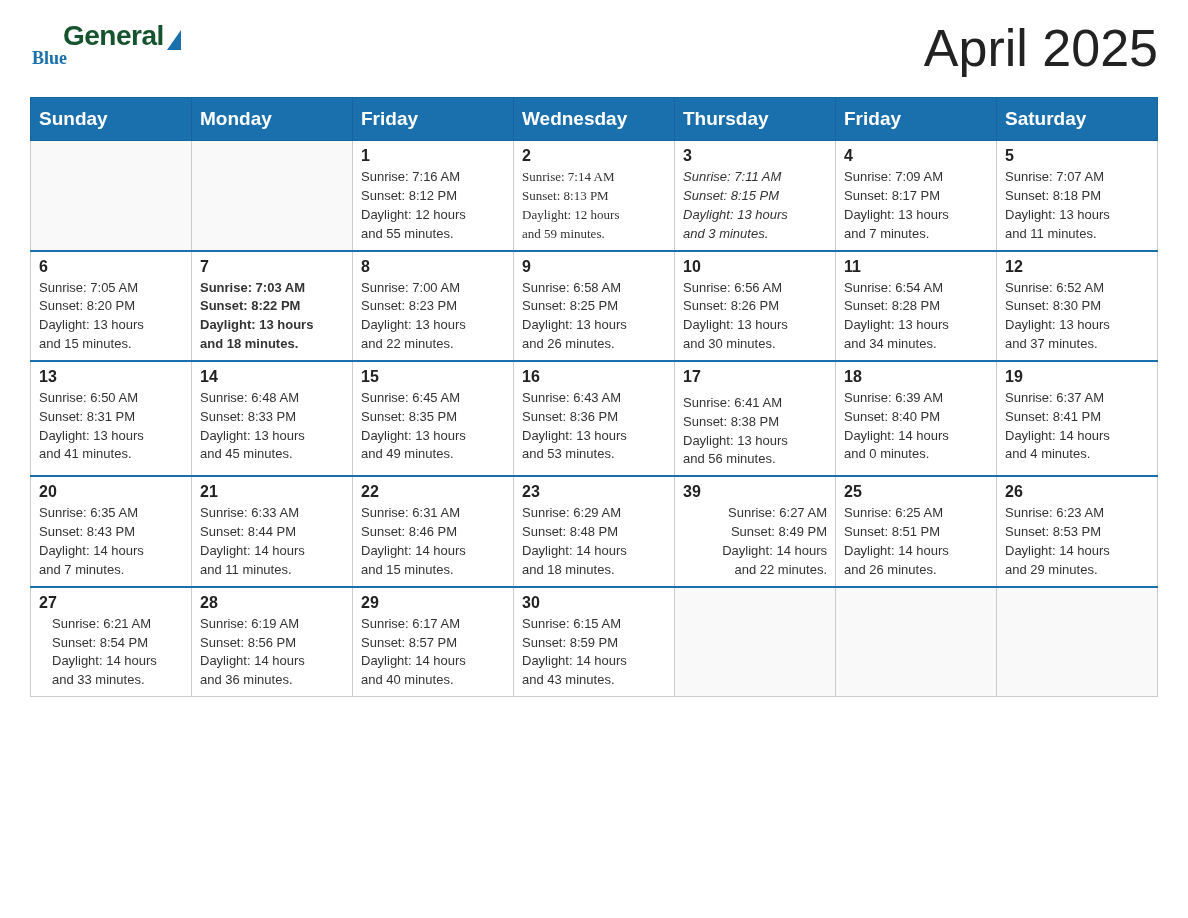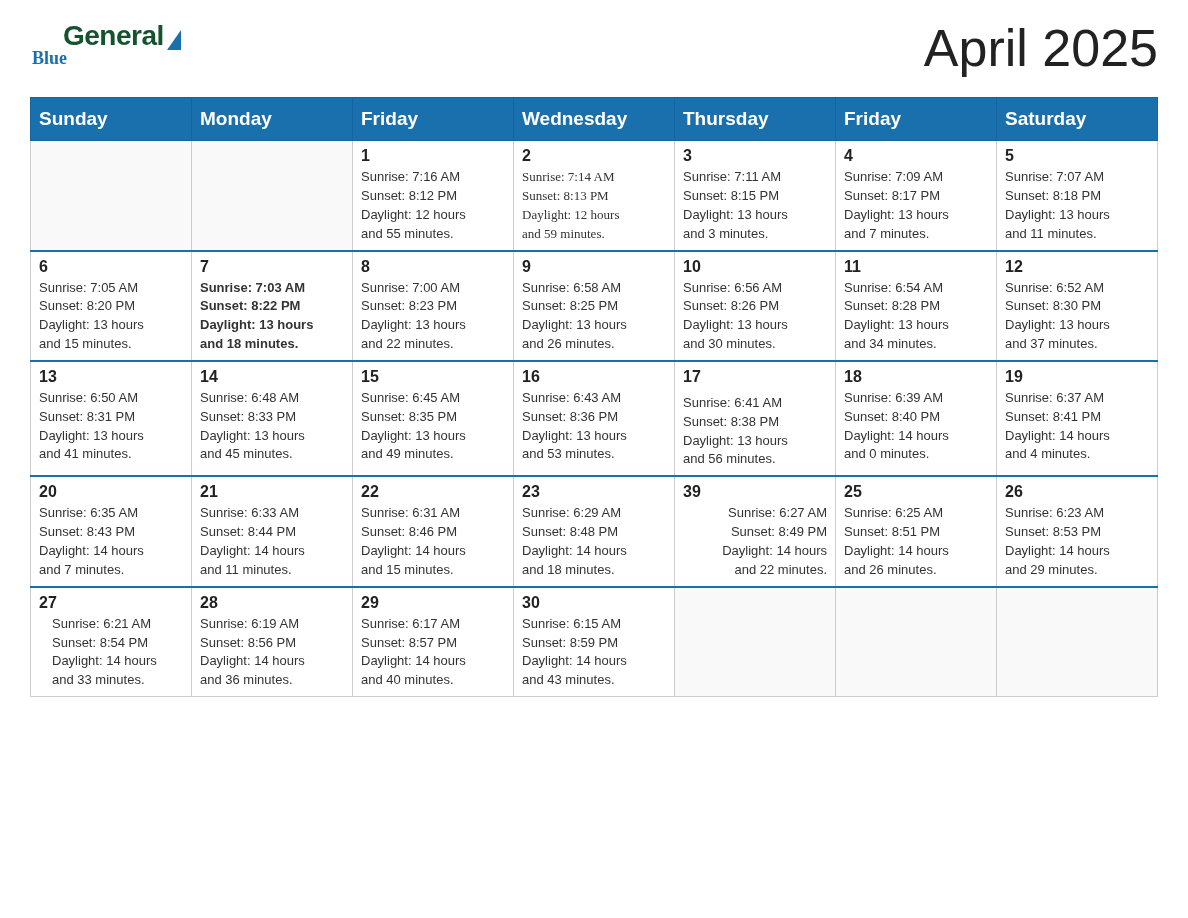--- a/index.html
+++ b/index.html
@@ -147,21 +147,21 @@
         </td>
         <td>
           <span class="day-number">2</span>
           <div class="day-info" style="white-space: pre-line; font-family: Liberation Serif, serif;">Sunrise: 7:14 AM
 Sunset: 8:13 PM
 Daylight: 12 hours
 and 59 minutes.</div>
         </td>
         <td>
           <span class="day-number">3</span>
-          <div class="day-info" style="white-space: pre-line;">Sunrise: 7:11 AM
+          <div class="day-info" style="white-space: pre-line; font-style: italic;">Sunrise: 7:11 AM
 Sunset: 8:15 PM
 Daylight: 13 hours
 and 3 minutes.</div>
         </td>
         <td>
           <span class="day-number">4</span>
           <div class="day-info" style="white-space: pre-line;">Sunrise: 7:09 AM
 Sunset: 8:17 PM
 Daylight: 13 hours
 and 7 minutes.</div>

